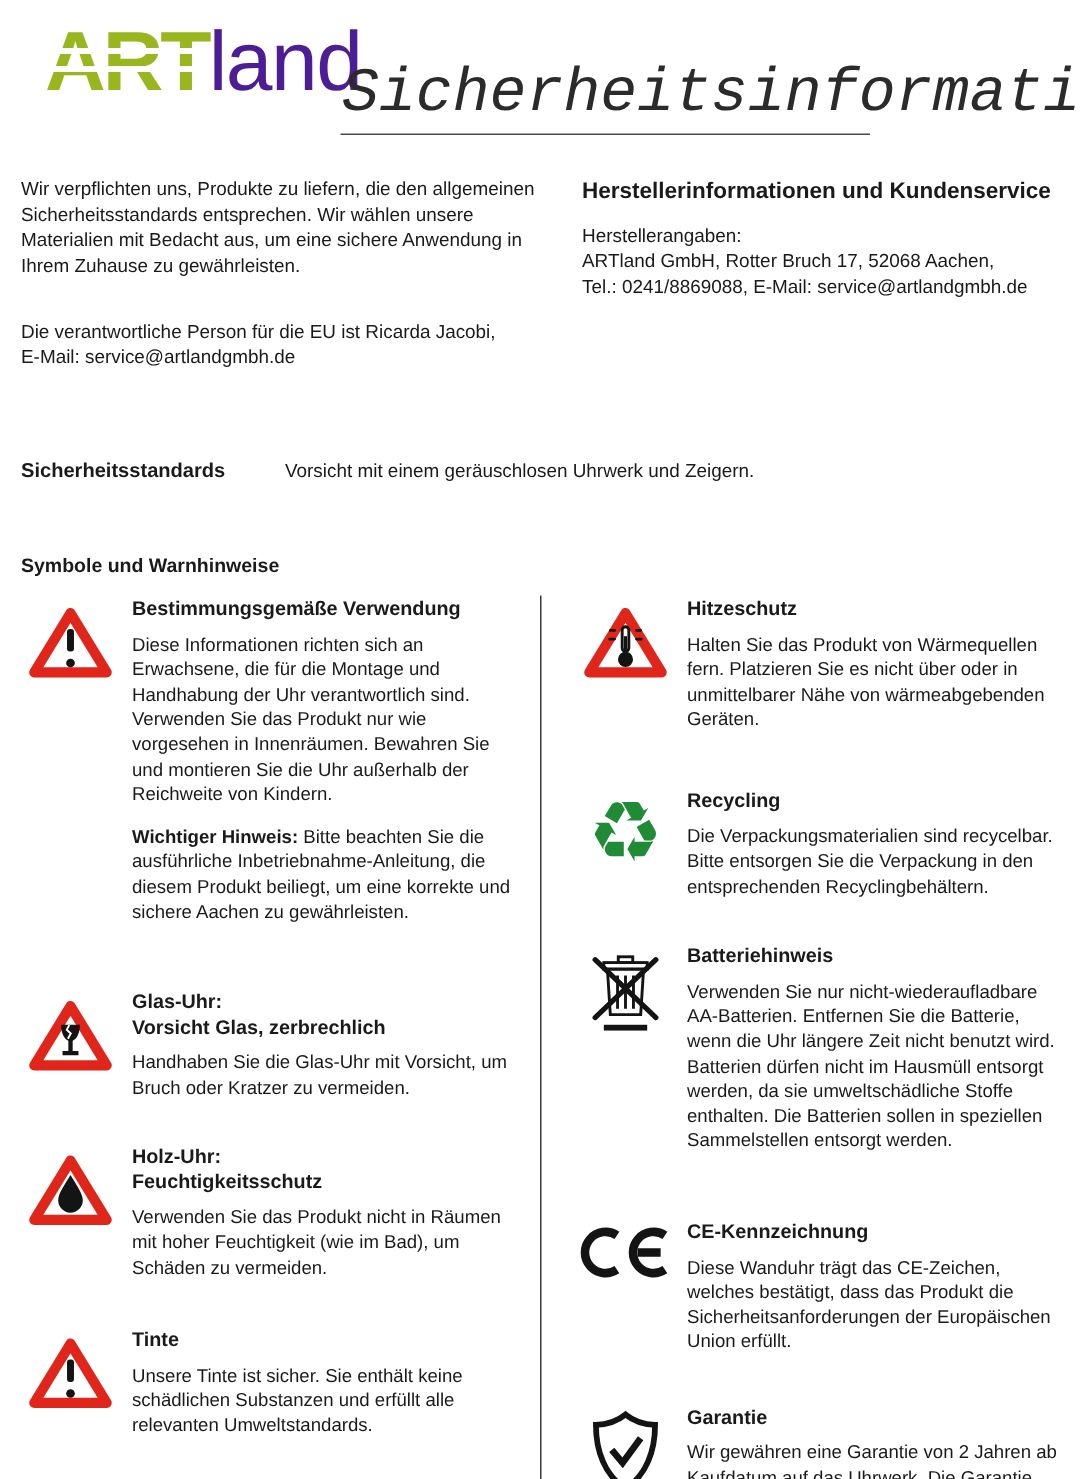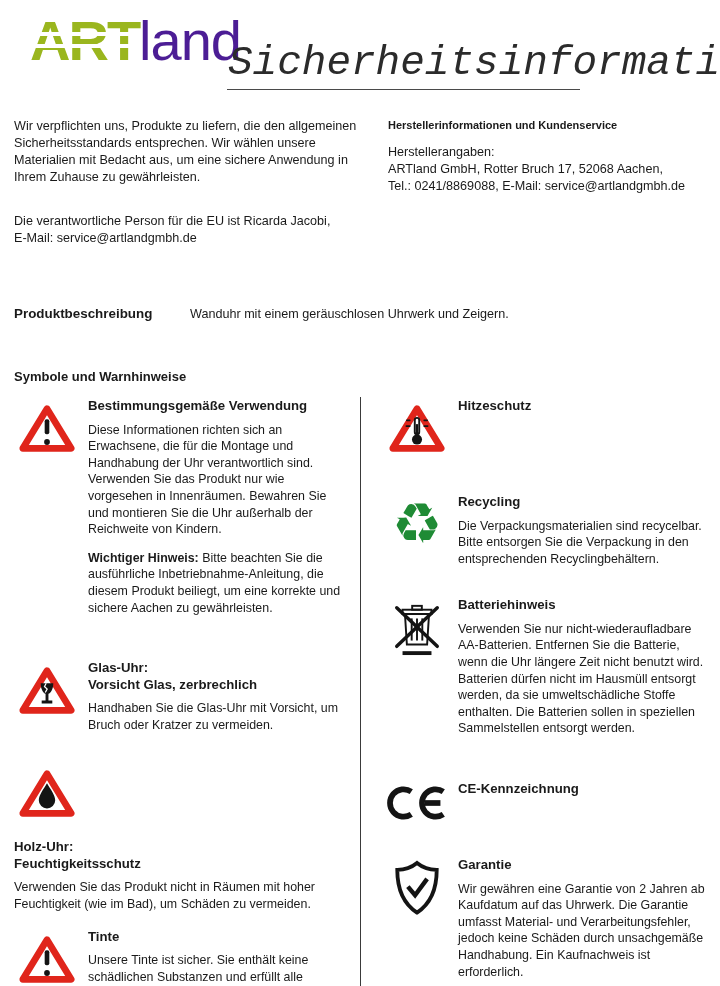--- a/index.html
+++ b/index.html
@@ -26,21 +26,21 @@
     font-family:Liberation Mono, monospace; font-style:italic;
     font-size:41px; color:#2b2b2b; white-space:nowrap;
   }
   .title-rule { position:absolute; left:227px; top:89px; width:353px; height:1px; background:#4a4a4a; }
 
   
   .intro-left  { position:absolute; left:14px;  top:118px; width:350px; font-size:12.6px; line-height:1.35; }
   .intro-left p { margin:0; }
   .intro-left .resp { margin-top:27px; }
   .intro-right { position:absolute; left:388px; top:118px; width:322px; font-size:12.6px; line-height:1.35; }
-  .intro-right h2 { font-size:11px; margin:0 0 11px 0; }
+  .intro-right h2 { font-size:15px; margin:0 0 11px 0; }
   .pre { white-space:pre-line; }
 
   
   .product-label { position:absolute; left:14px;  top:306px; font-size:13.4px; font-weight:700; }
   .product-text  { position:absolute; left:190px; top:307px; font-size:12.6px; }
 
   
   .symbols-heading { position:absolute; left:14px; top:369px; font-size:13px; font-weight:700; }
   .col-divider { position:absolute; left:360px; top:397px; width:1px; height:589px; background:#3a3a3a; }
 
@@ -49,21 +49,21 @@
 
   .sym-item { display:flex; gap:8px; }
   .sym-icon { width:66px; flex:0 0 66px; display:flex; justify-content:center; align-items:flex-start; padding-top:2px; }
   .sym-body { flex:1; min-width:0; }
   .sym-title { font-size:13.2px; font-weight:700; margin:0 0 7px 0; white-space:pre-line; line-height:1.25; }
   .sym-text  { font-size:12.4px; line-height:1.34; margin:0; }
   .sym-text + .sym-text { margin-top:12px; }
 
   .mb-l1 { margin-bottom:44px; }
   .mb-l2 { margin-bottom:30px; }
-  .mb-l3 { margin-bottom:16px;flex-direction:column; }
+  .mb-l3 { margin-bottom:32px; }
   .mb-r1 { margin-bottom:38px; }
   .mb-r2 { margin-bottom:30px; }
   .mb-r3 { margin-bottom:44px; }
   .mb-r4 { margin-bottom:34px; }
 
   .recycle-glyph {
     font-family:"DejaVu Sans", sans-serif;
     font-size:56px; line-height:1; color:#1f8b35;
   }
 </style>
@@ -85,22 +85,22 @@
 E-Mail: service@artlandgmbh.de</p>
   </div>
 
   <div class="intro-right">
     <h2>Herstellerinformationen und Kundenservice</h2>
     <p class="pre" style="margin:0">Herstellerangaben:
 ARTland GmbH, Rotter Bruch 17, 52068 Aachen,
 Tel.: 0241/8869088, E-Mail: service@artlandgmbh.de</p>
   </div>
 
-  <div class="product-label">Produktbeschreibung</div>
-  <div class="product-text">Wanduhr mit einem geräuschlosen Uhrwerk und Zeigern.</div>
+  <div class="product-label">Sicherheitsstandards</div>
+  <div class="product-text">Vorsicht mit einem geräuschlosen Uhrwerk und Zeigern.</div>
 
   <div class="symbols-heading">Symbole und Warnhinweise</div>
   <div class="col-divider"></div>
 
   <div class="sym-col-left">
 
     <div class="sym-item mb-l1">
       <div class="sym-icon">
         <svg width="62" height="56" viewBox="0 0 64 58" aria-hidden="true">
           <path d="M32 9 L57 50 L7 50 Z" fill="#ffffff" stroke="#e0251b" stroke-width="7" stroke-linejoin="round"></path>
@@ -172,20 +172,21 @@
           <g stroke="#141414" stroke-width="1.8" stroke-linecap="round">
             <line x1="24.5" y1="21" x2="21.5" y2="21"></line>
             <line x1="24.5" y1="27" x2="21" y2="27"></line>
             <line x1="39.5" y1="21" x2="42.5" y2="21"></line>
             <line x1="39.5" y1="27" x2="43" y2="27"></line>
           </g>
         </svg>
       </div>
       <div class="sym-body">
         <h3 class="sym-title">Hitzeschutz</h3>
+        <p class="sym-text">Halten Sie das Produkt von Wärmequellen fern. Platzieren Sie es nicht über oder in unmittelbarer Nähe von wärmeabgebenden Geräten.</p>
       </div>
     </div>
 
     <div class="sym-item mb-r2">
       <div class="sym-icon">
         <span class="recycle-glyph">♻</span>
       </div>
       <div class="sym-body">
         <h3 class="sym-title">Recycling</h3>
         <p class="sym-text">Die Verpackungsmaterialien sind recycelbar. Bitte entsorgen Sie die Verpackung in den entsprechenden Recyclingbehältern.</p>
@@ -221,20 +222,21 @@
         <svg width="64" height="40" viewBox="0 0 112 70" aria-hidden="true">
           <g fill="none" stroke="#141414" stroke-width="10">
             <path d="M46 15 A24 24 0 1 0 46 55"></path>
             <path d="M102 15 A24 24 0 1 0 102 55"></path>
             <line x1="70" y1="35" x2="97" y2="35"></line>
           </g>
         </svg>
       </div>
       <div class="sym-body">
         <h3 class="sym-title">CE-Kennzeichnung</h3>
+        <p class="sym-text">Diese Wanduhr trägt das CE-Zeichen, welches bestätigt, dass das Produkt die Sicherheitsanforderungen der Europäischen Union erfüllt.</p>
       </div>
     </div>
 
     <div class="sym-item">
       <div class="sym-icon">
         <svg width="50" height="58" viewBox="0 0 52 60" aria-hidden="true">
           <path d="M26 4 C31.5 8.5 39.5 11 46.5 11.2 C46.5 29 40.5 46 26 55.5 C11.5 46 5.5 29 5.5 11.2 C12.5 11 20.5 8.5 26 4 Z" fill="none" stroke="#141414" stroke-width="4"></path>
           <path d="M16.5 28.5 L24 37.5 L36.5 20.5" fill="none" stroke="#141414" stroke-width="4.6"></path>
         </svg>
       </div>

